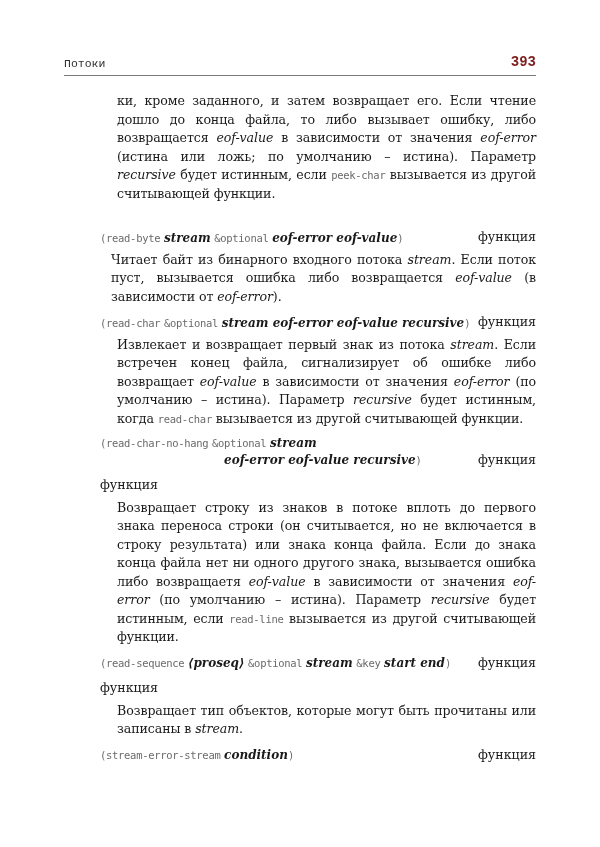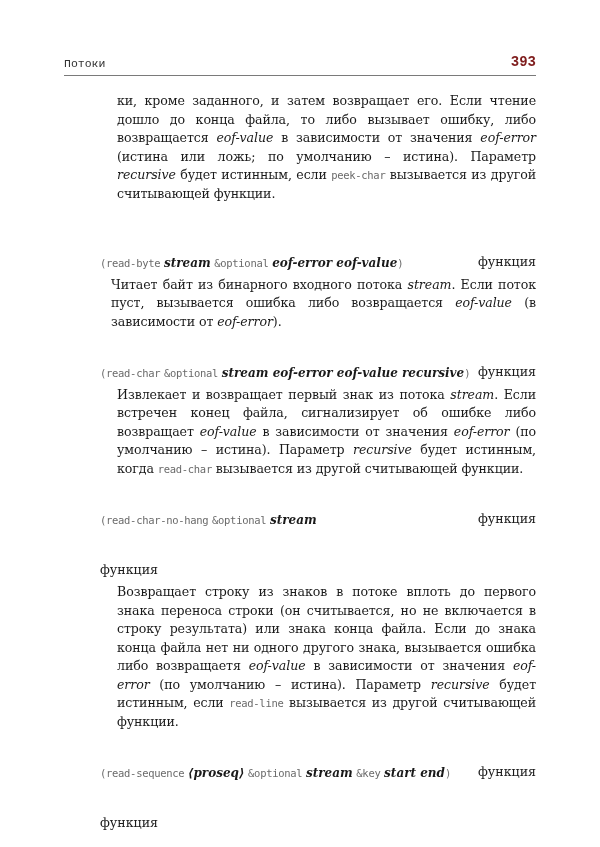--- a/index.html
+++ b/index.html
@@ -18,21 +18,21 @@
   .para { margin: 0 0 0 17px; text-align: justify; letter-spacing: -0.1px; }
   .para.cont { margin-bottom: 25px; }
   .entry { margin-bottom: 7px; }
   .sig {
     display: flex; justify-content: space-between; align-items: flex-end;
     margin-bottom: 4px;
   }
   .sig-text { font-size: 11.5px; line-height: 17px; }
   .code { font-family: "DejaVu Sans Mono", monospace; font-size: 10.5px; color: #6a6a6a; letter-spacing: -0.3px; }
   .arg { font-family: "DejaVu Serif", serif; font-style: italic; font-weight: bold; font-size: 12px; color: #1a1a1a; }
-  .kind { font-family: "DejaVu Serif", serif; font-size: 12.6px; color: #1a1a1a; white-space: nowrap; margin-top: 25px; }
+  .kind { font-family: "DejaVu Serif", serif; font-size: 12.6px; color: #1a1a1a; white-space: nowrap; }
   .sig-second { display: block; padding-left: 124px; }
   .desc { margin-left: 17px; text-align: justify; }
   i { font-style: italic; }
 </style>
 </head>
 <body>
 
 <div class="page-header">
   <span class="running-title">Потоки</span>
   <span class="page-number">393</span>
@@ -53,21 +53,21 @@
   <div class="entry">
     <div class="sig">
       <span class="sig-text"><span class="code">(read-char</span> <span class="code">&amp;optional</span> <span class="arg">stream eof-error  eof-value recursive</span><span class="code">)</span></span>
       <span class="kind">функция</span>
     </div>
     <p class="para"><span>Извлекает и возвращает первый знак из потока </span><i>stream</i><span>. Если встречен конец файла, сигнализирует об ошибке либо возвращает </span><i>eof-value</i><span> в зависимости от значения </span><i>eof-error</i><span> (по умолчанию – истина). Параметр </span><i>recursive</i><span> будет истинным, когда </span><span class="code">read-char</span><span> вызывается из другой считывающей функции.</span></p>
   </div>
 
   <div class="entry">
     <div class="sig">
-      <span class="sig-text"><span class="code">(read-char-no-hang</span> <span class="code">&amp;optional</span> <span class="arg">stream</span></span>
+      <span class="sig-text"><span class="code">(read-char-no-hang</span> <span class="code">&amp;optional</span> <span class="arg">stream</span><span class="sig-second"><span class="arg">eof-error eof-value recursive</span><span class="code">)</span></span></span>
       <span class="kind">функция</span>
     </div>
   </div>
 
   <div class="entry">
     <div class="sig">
       <span class="kind">функция</span>
     </div>
     <p class="para"><span>Возвращает строку из знаков в потоке вплоть до первого знака переноса строки (он считывается, но не включается в строку результата) или знака конца файла. Если до знака конца файла нет ни одного другого знака, вызывается ошибка либо возвращаетя </span><i>eof-value</i><span> в зависимости от значения </span><i>eof-error</i><span> (по умолчанию – истина). Параметр </span><i>recursive</i><span> будет истинным, если </span><span class="code">read-line</span><span> вызывается из другой считывающей функции.</span></p>
   </div>
@@ -76,20 +76,21 @@
     <div class="sig">
       <span class="sig-text"><span class="code">(read-sequence</span> <span class="arg">⟨proseq⟩</span> <span class="code">&amp;optional</span> <span class="arg">stream</span> <span class="code">&amp;key</span> <span class="arg">start end</span><span class="code">)</span></span>
       <span class="kind">функция</span>
     </div>
   </div>
 
   <div class="entry">
     <div class="sig">
       <span class="kind">функция</span>
     </div>
+    <p class="para"><span>Возвращает тип объектов, которые могут быть прочитаны или записаны в </span><i>stream</i><span>.</span></p>
   </div>
 
   <div class="entry">
     <div class="sig">
       <span class="sig-text"><span class="code">(stream-error-stream</span> <span class="arg">condition</span><span class="code">)</span></span>
       <span class="kind">функция</span>
     </div>
 
   </div>
 

